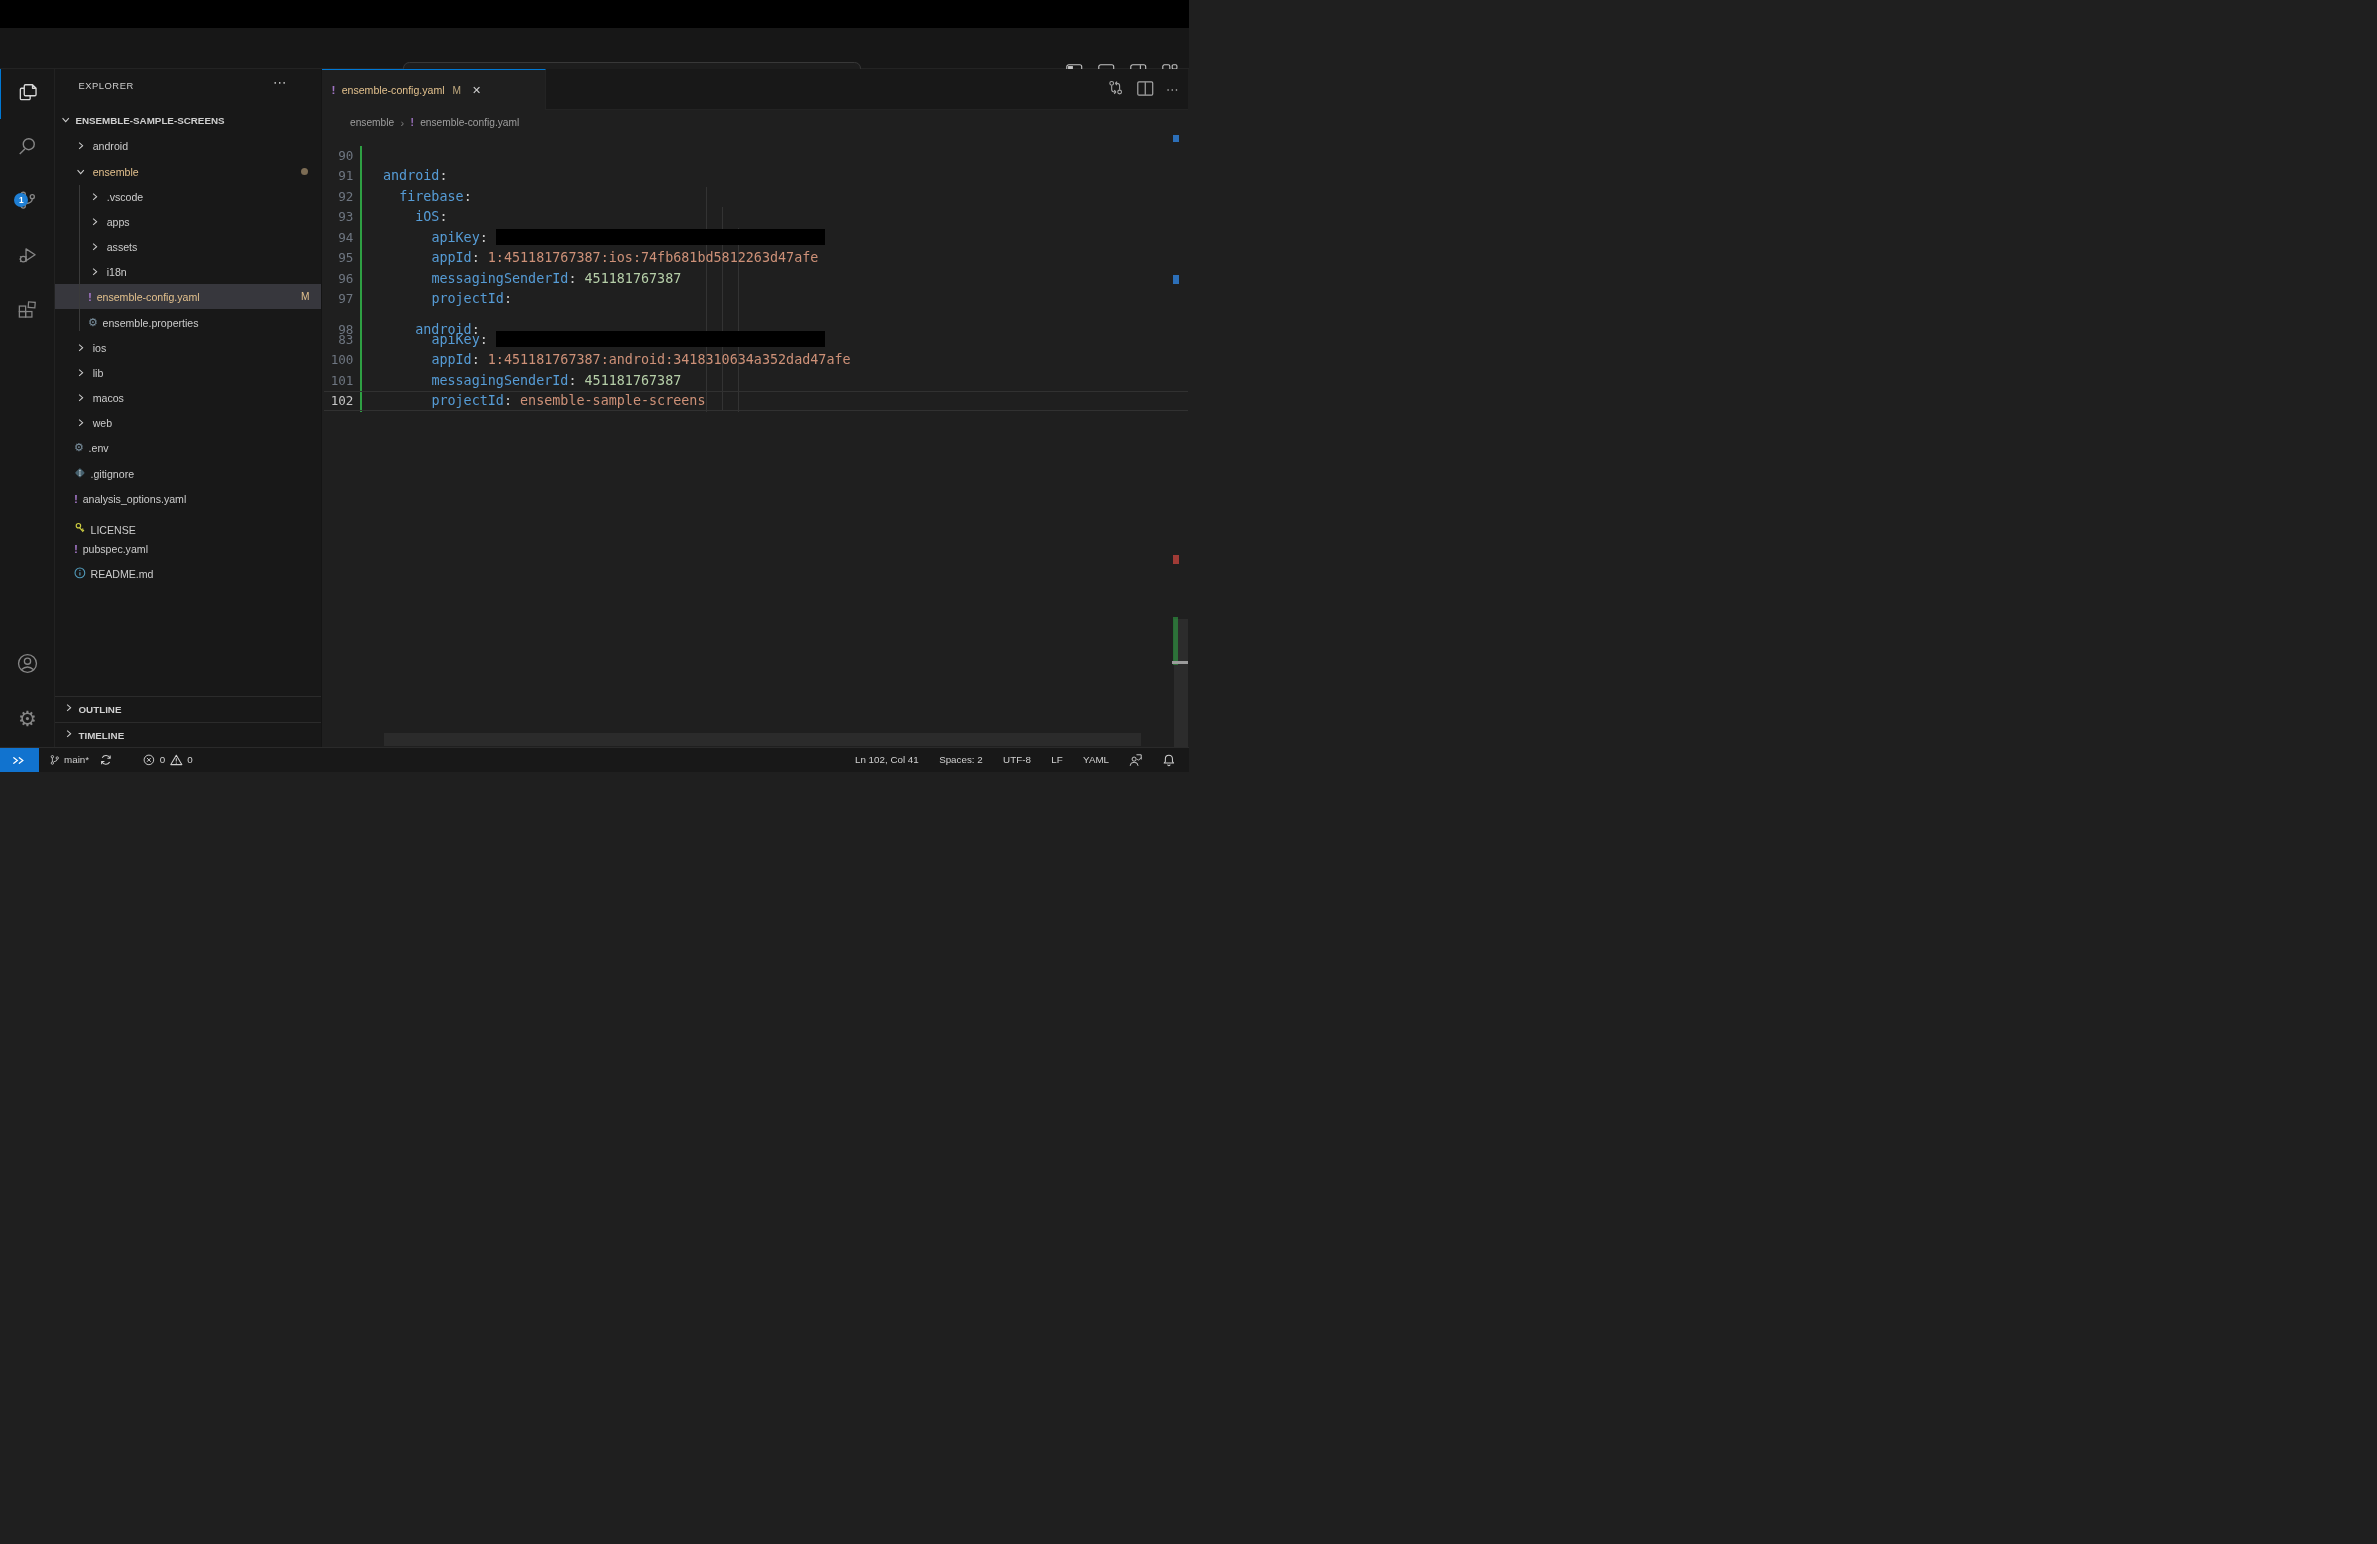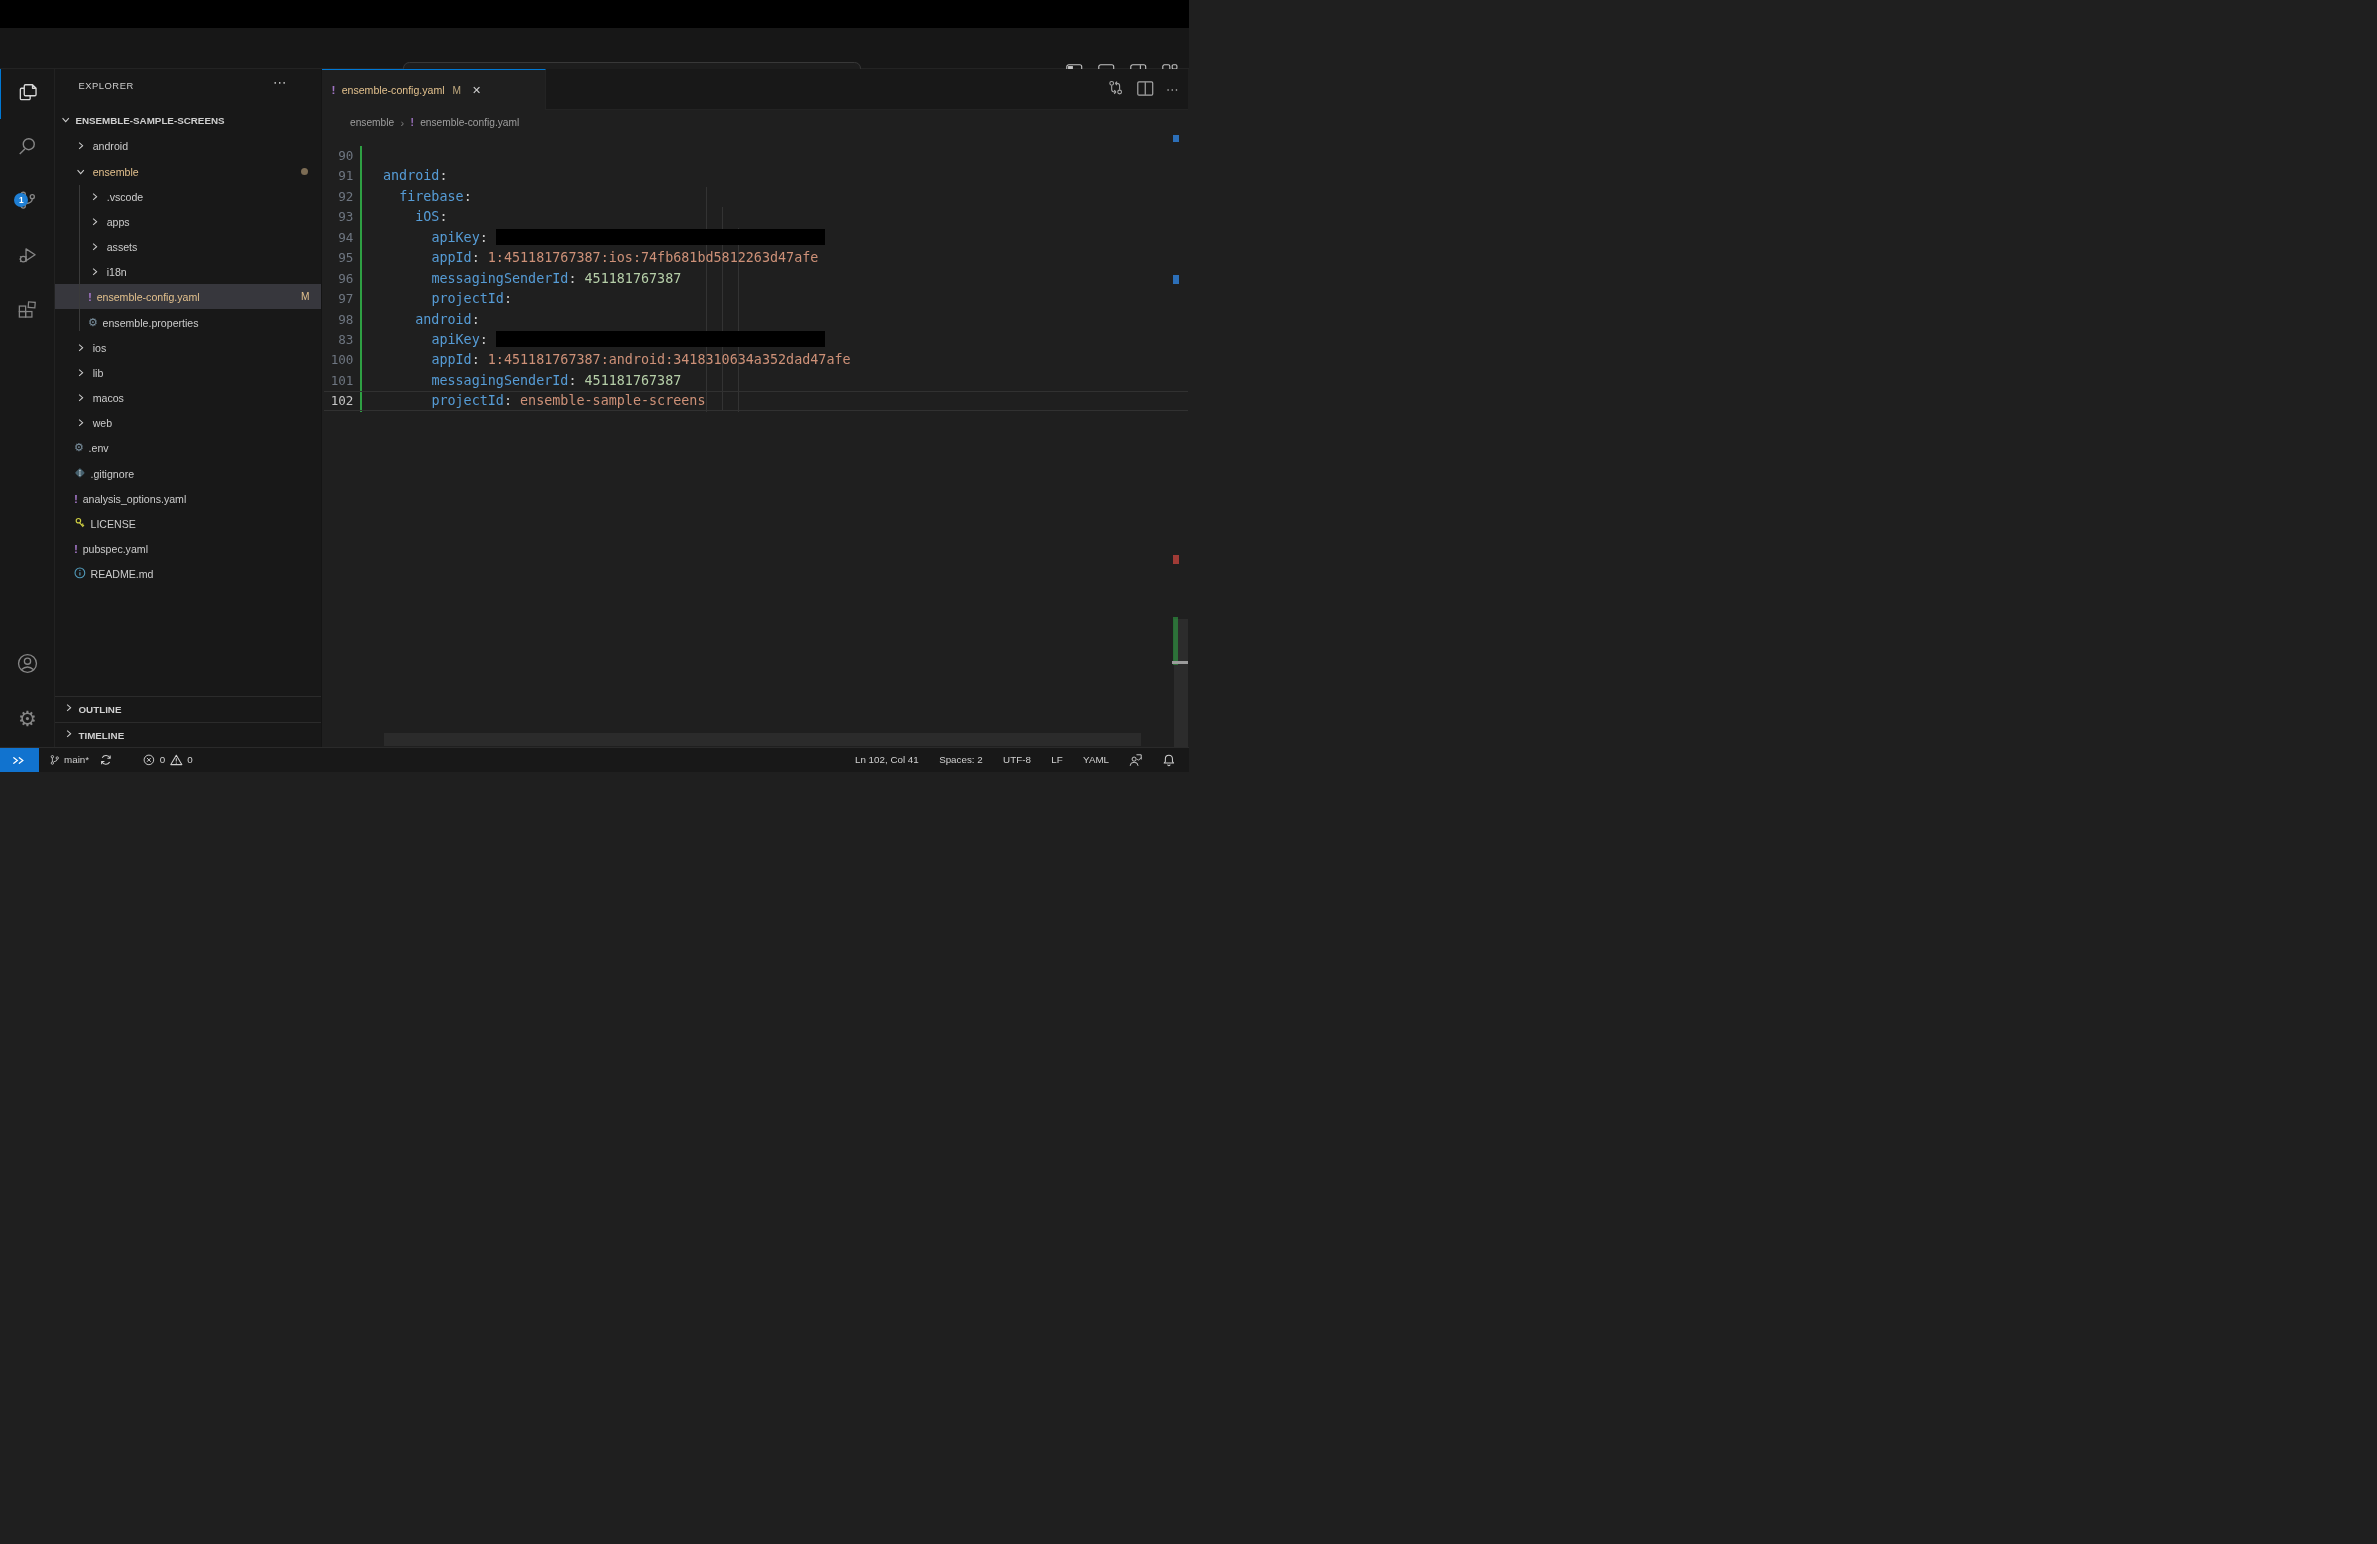--- a/index.html
+++ b/index.html
@@ -334,21 +334,21 @@
                 <circle cx="8" cy="11.2" r="1" fill="#cfd8dc"></circle>
                 <path d="M8 5.8 V10.2" stroke="#cfd8dc" stroke-width="1"></path>
               </svg></span></span>
           <span class="lbl">.gitignore</span>
         </div>
         <div class="tree-row" style="top: 417px;">
           <span style="width:19px;flex:none"></span>
           <span><span class="fi yaml">!</span></span>
           <span class="lbl">analysis_options.yaml</span>
         </div>
-        <div class="tree-row" style="top: 442px;">
+        <div class="tree-row" style="top: 442px; align-items: flex-end;">
           <span style="width:19px;flex:none"></span>
           <span><span class="fi"><svg width="11.8" height="11.8" viewBox="0 0 16 16">
                 <circle cx="6" cy="5" r="3" stroke="#cbcb41" stroke-width="1.6" fill="none"></circle>
                 <path d="M7.5 7.5 L12.5 13.5 M10.5 10.5 L12.5 9 M11.8 12.2 L13.6 10.8" stroke="#cbcb41" stroke-width="1.6" fill="none"></path>
               </svg></span></span>
           <span class="lbl">LICENSE</span>
         </div>
         <div class="tree-row" style="top: 467px;">
           <span style="width:19px;flex:none"></span>
           <span><span class="fi yaml">!</span></span>
@@ -447,21 +447,21 @@
           <pre><span class="s-plain">      </span><span class="s-key">appId</span><span class="s-punct">: </span><span class="s-str">1:451181767387:ios:74fb681bd5812263d47afe</span></pre>
         </div>
         <div class="code-row" style="top: 123px; text-decoration: underline;">
           <span class="ln">96</span>
           <pre><span class="s-plain">      </span><span class="s-key">messagingSenderId</span><span class="s-punct">: </span><span class="s-num">451181767387</span></pre>
         </div>
         <div class="code-row" style="top: 143px;">
           <span class="ln">97</span>
           <pre><span class="s-plain">      </span><span class="s-key">projectId</span><span class="s-punct">:</span></pre>
         </div>
-        <div class="code-row" style="top: 164px;">
+        <div class="code-row" style="top: 174px;">
           <span class="ln">98</span>
           <pre><span class="s-plain">    </span><span class="s-key">android</span><span class="s-punct">:</span></pre>
         </div>
         <div class="code-row" style="top: 184px;">
           <span class="ln">83</span>
           <pre><span class="s-plain">      </span><span class="s-key">apiKey</span><span class="s-punct">: </span><span class="s-red"></span></pre>
         </div>
         <div class="code-row" style="top: 204px; text-decoration: underline;">
           <span class="ln">100</span>
           <pre><span class="s-plain">      </span><span class="s-key">appId</span><span class="s-punct">: </span><span class="s-str">1:451181767387:android:3418310634a352dad47afe</span></pre>

